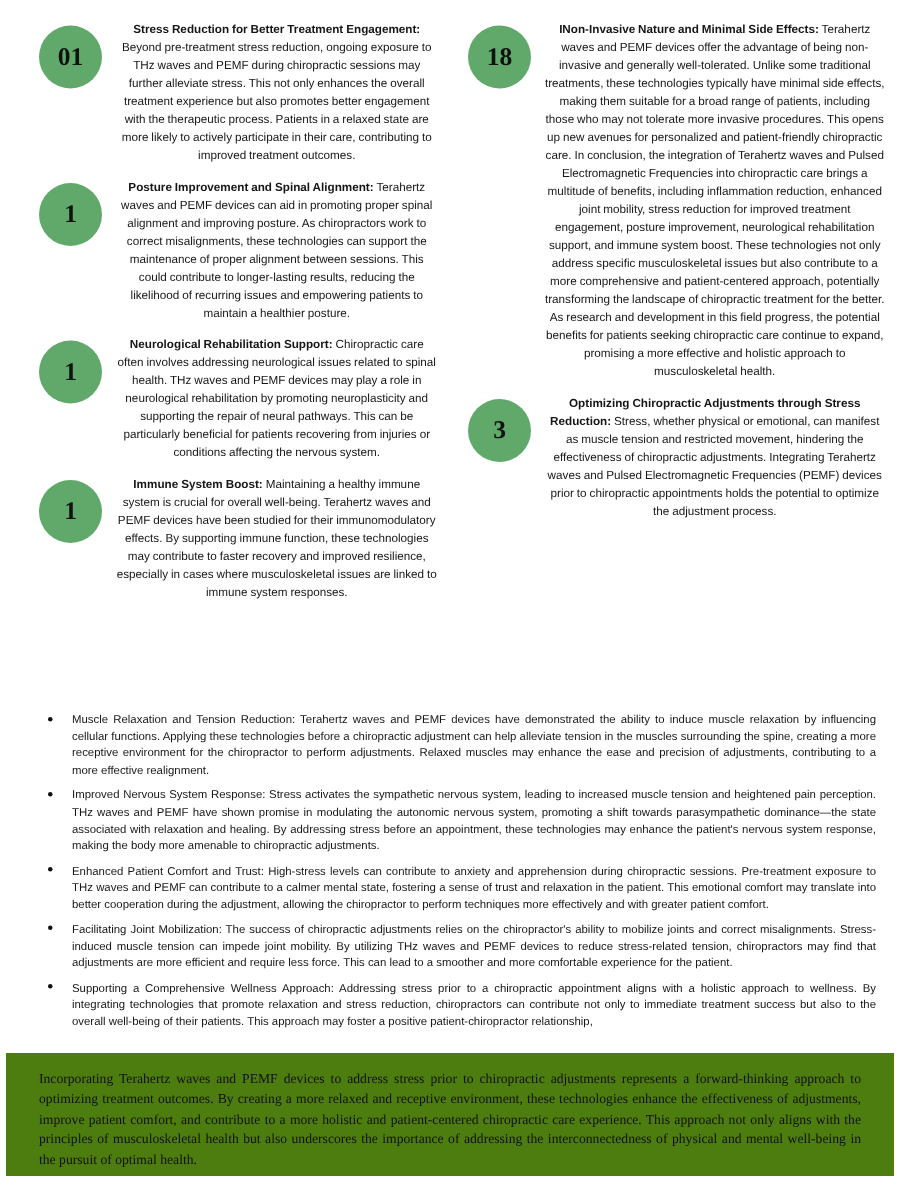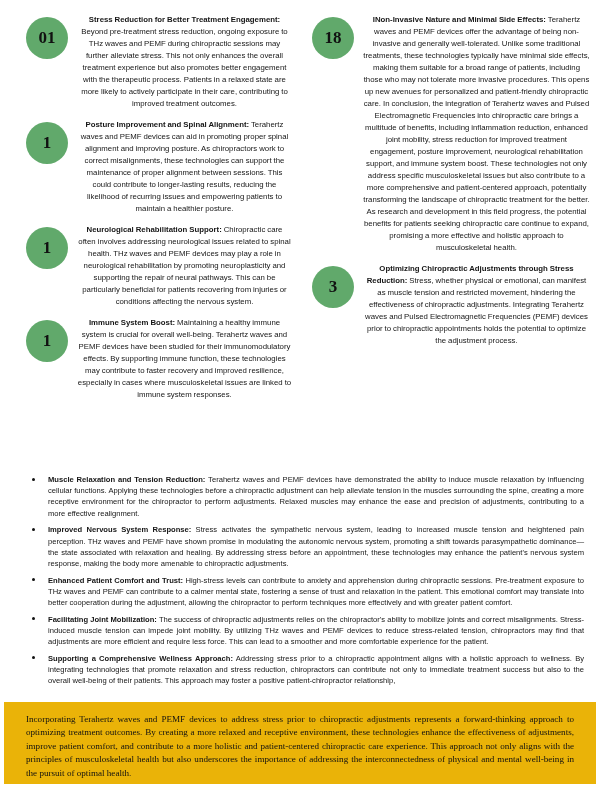--- a/index.html
+++ b/index.html
@@ -93,32 +93,32 @@
   .bullet .dot {
     position: absolute;
     left: 14px;
     top: 3.6px;
     width: 3px;
     height: 3px;
     background: #111111;
     border-radius: 50%;
   }
   .bullet .lead {
-    font-weight: 700;
+    font-weight: 400;
   }
 
   
   .callout {
     position: absolute;
     left: 4px;
     top: 702px;
     width: 592px;
     height: 82px;
     box-sizing: border-box;
-    background: #eab308;
+    background: #4d7c0f;
     padding: 11px 22px 10px 22px;
   }
   .callout p {
     margin: 0;
     font-family: "Liberation Serif", serif;
     font-size: 9.1px;
     line-height: 13.4px;
     color: #111111;
     text-align: justify;
   }

